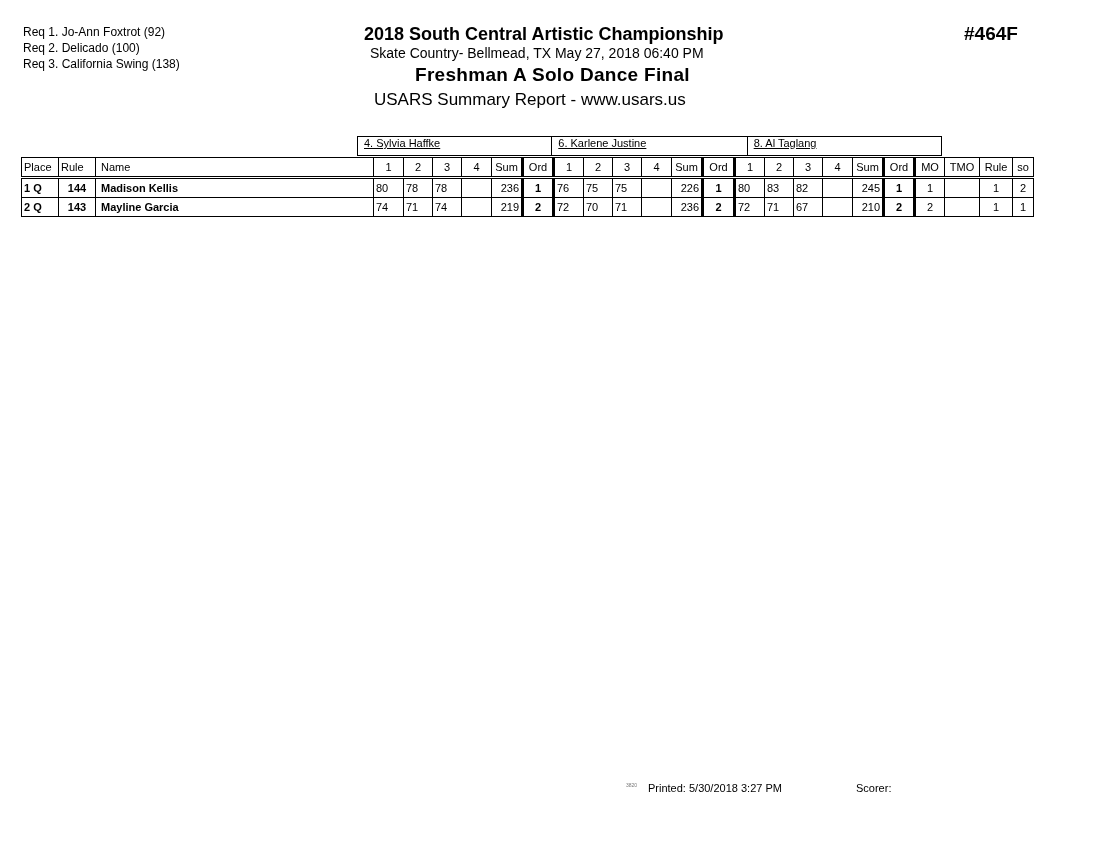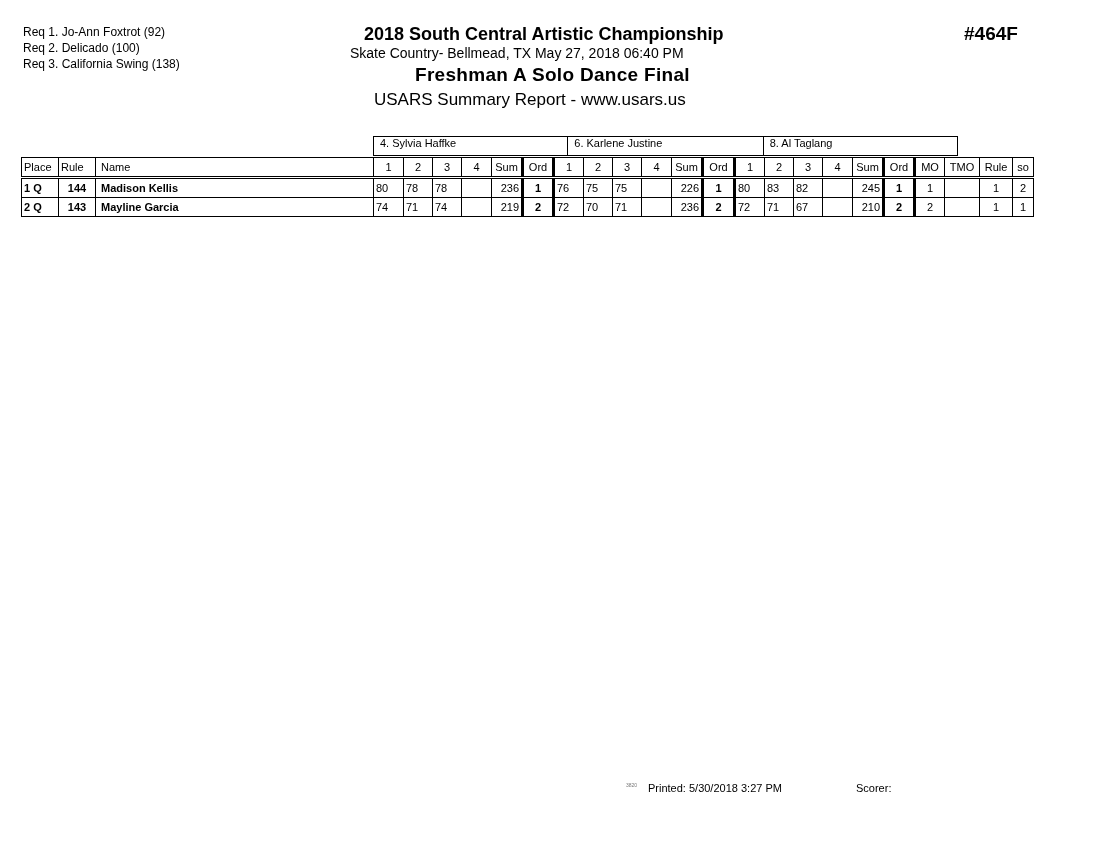--- a/index.html
+++ b/index.html
@@ -1,21 +1,21 @@
 <!DOCTYPE html>
 <html><head>
 <meta charset="utf-8">
 <style>
   html, body { margin:0; padding:0; background:#ffffff; }
   body { width:1100px; height:850px; position:relative; overflow:hidden;
          font-family:"Liberation Sans", sans-serif; color:#000; }
   .abs { position:absolute; white-space:nowrap; }
   .req { font-size:12px; line-height:16px; }
   .title1 { font-weight:bold; font-size:18px; }
-  .sub1 { font-size:14px; }
+  .sub1 { font-size:14px;margin-left:20px; }
   .title2 { font-weight:bold; font-size:19px; letter-spacing:0.3px;margin-left:18px; }
   .sub2 { font-size:17px; }
   .eventno { font-weight:bold; font-size:19px; }
   .footer { font-size:11px; }
   .tiny { font-size:5px; color:#777; }
 
   table.grid { position:absolute; border-collapse:collapse; table-layout:fixed; }
   table.grid td { border:1px solid #000; padding:0 2px; font-size:11px; height:18px;
                   overflow:hidden; white-space:nowrap; }
   .judgehdr td { font-size:10px; height:19px; vertical-align:top; padding-top:1px; }
@@ -31,21 +31,21 @@
 <div class="abs req" style="left:23px;top:24px;">Req  1.  Jo-Ann Foxtrot (92)</div>
 <div class="abs req" style="left:23px;top:40px;">Req  2.  Delicado (100)</div>
 <div class="abs req" style="left:23px;top:56px;">Req  3.  California Swing (138)</div>
 
 <div class="abs title1" style="left:364px;top:24px;">2018 South Central Artistic Championship</div>
 <div class="abs sub1" style="left:350px;top:45px;">Skate Country- Bellmead, TX  May 27, 2018  06:40 PM</div>
 <div class="abs title2" style="left:397px;top:64px;">Freshman A Solo Dance Final</div>
 <div class="abs sub2" style="left:374px;top:90px;">USARS Summary Report - www.usars.us</div>
 <div class="abs eventno" style="left:964px;top:23px;">#464F</div>
 
-<table class="grid judgehdr" style="left:373px;top:136px;width:585px;">
+<table class="grid judgehdr" style="left:357px;top:136px;width:585px;text-decoration:underline;">
   <colgroup>
       <col style="width:180px">
       <col style="width:181px">
       <col style="width:180px">
     </colgroup>
   <tbody>
       <tr>
     <td style="padding-left:6px;">4.  Sylvia Haffke</td>
     <td style="padding-left:6px;">6.  Karlene Justine</td>
     <td style="padding-left:6px;">8.  Al Taglang</td>

